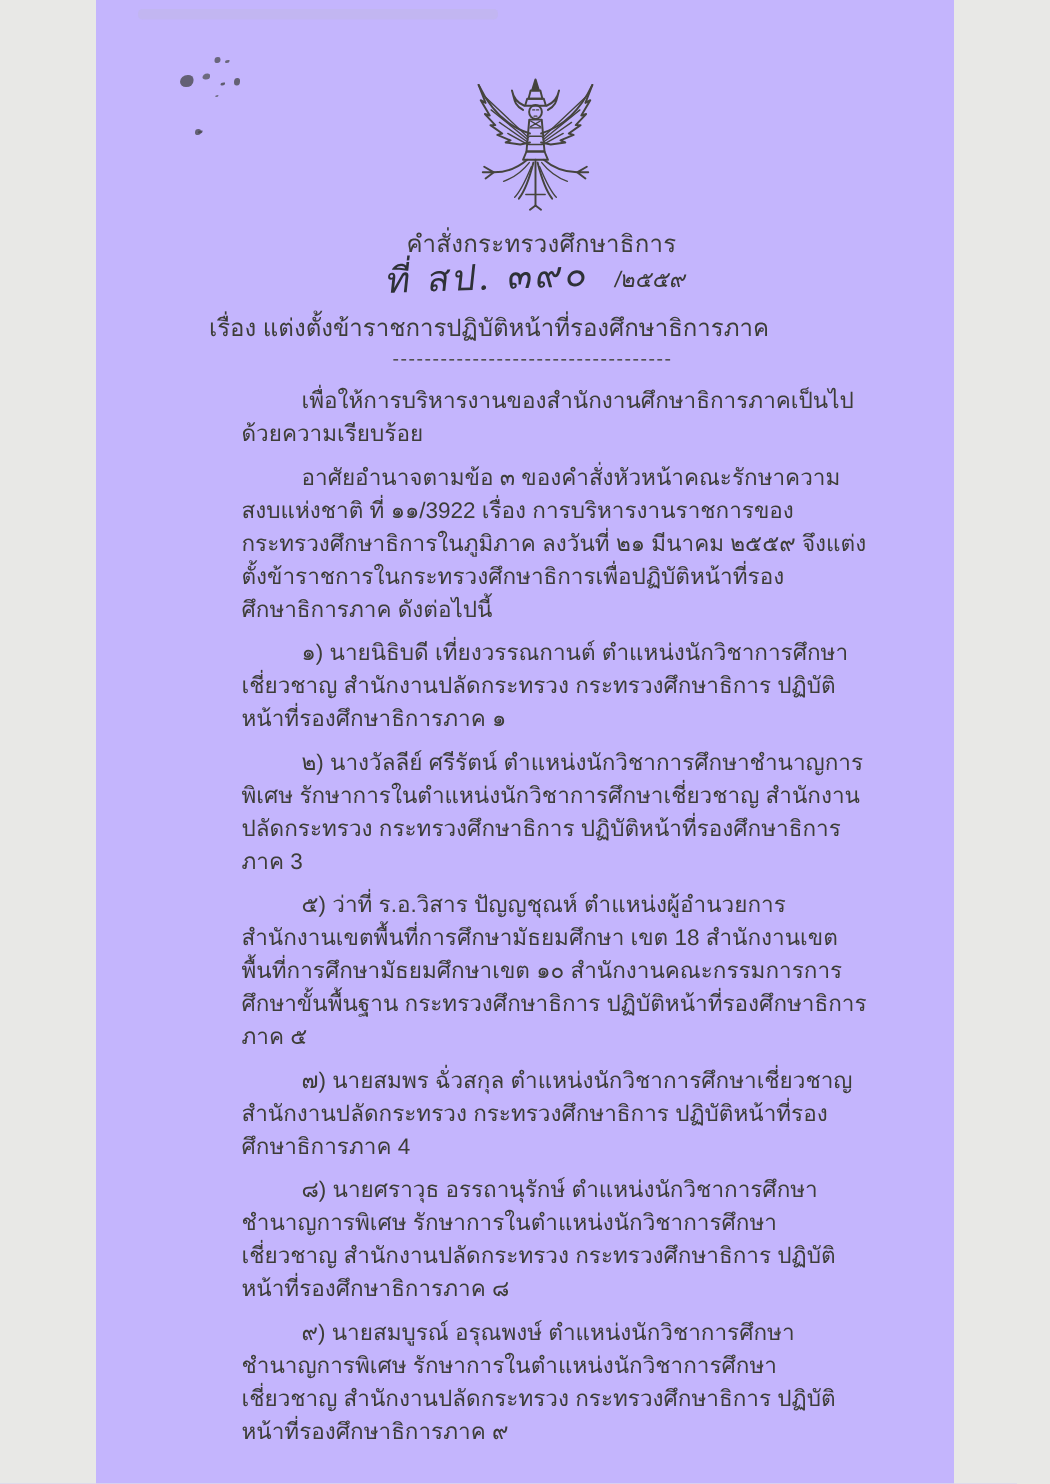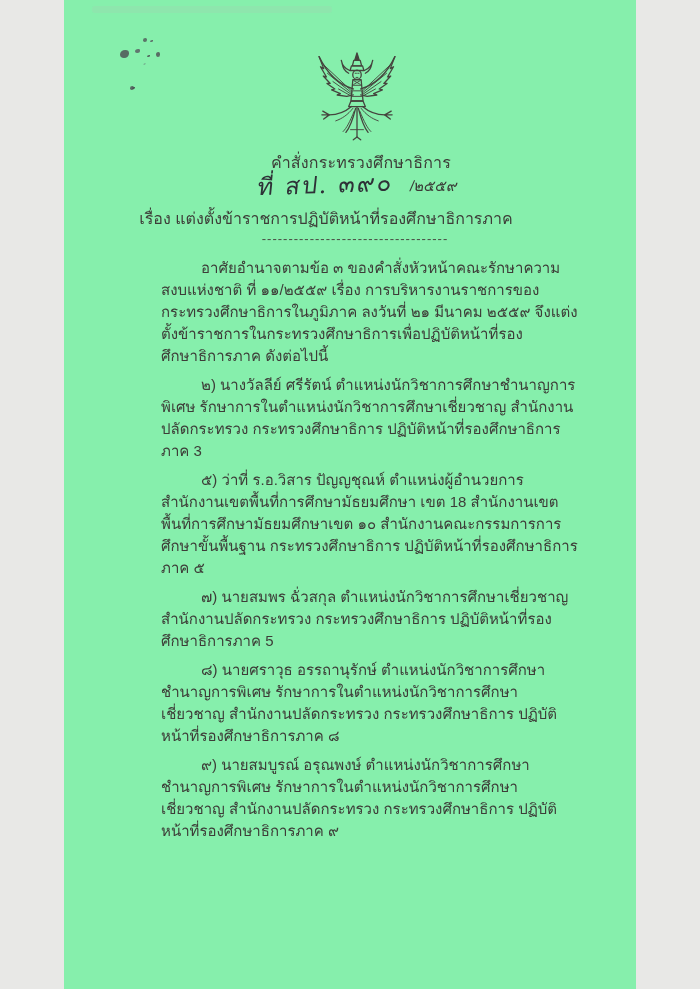--- a/index.html
+++ b/index.html
@@ -1,20 +1,20 @@
 <!DOCTYPE html>
 <html><head>
 <meta charset="utf-8">
 <style>
   html,body{margin:0;padding:0;background:#e8e8e6;}
   .page{
     position:relative;
     width:572px;height:989px;
     margin:0 auto;
-    background:#86efac;
+    background:#c4b5fd;
     overflow:hidden;
     font-family:"Liberation Sans", sans-serif;
     color:#3d3d38;
   }
   
   .smear{position:absolute;left:28px;top:6px;width:240px;height:7px;background:#b9b9b3;opacity:.16;border-radius:3px;}
   .speck{position:absolute;border-radius:60% 40% 55% 45%;background:#4c4c52;}
   .s1{left:56px;top:50px;width:9px;height:8px;opacity:.8;
       box-shadow:13px -3px 0 -2px #585860, 24px 2px 0 -3px #46464c,
                  9px 34px 0 -3px #3f3f45, 27px -13px 0 -3px #54545c,
@@ -117,22 +117,24 @@
   </div>
 
   <div class="doc-subject">
     <span class="subject-label">เรื่อง</span>
     <span class="subject-text">แต่งตั้งข้าราชการปฏิบัติหน้าที่รองศึกษาธิการภาค</span>
   </div>
 
   <div class="divider">-----------------------------------</div>
 
   <div class="body-text">
-    <p class="para">อาศัยอำนาจตามข้อ ๓ ของคำสั่งหัวหน้าคณะรักษาความสงบแห่งชาติ ที่ ๑๑/๒๕๕๙ เรื่อง การบริหารงานราชการของกระทรวงศึกษาธิการในภูมิภาค ลงวันที่ ๒๑ มีนาคม ๒๕๕๙ จึงแต่งตั้งข้าราชการในกระทรวงศึกษาธิการเพื่อปฏิบัติหน้าที่รองศึกษาธิการภาค ดังต่อไปนี้</p>
+    <p class="para">เพื่อให้การบริหารงานของสำนักงานศึกษาธิการภาคเป็นไปด้วยความเรียบร้อย</p>
+    <p class="para">อาศัยอำนาจตามข้อ ๓ ของคำสั่งหัวหน้าคณะรักษาความสงบแห่งชาติ ที่ ๑๑/3922 เรื่อง การบริหารงานราชการของกระทรวงศึกษาธิการในภูมิภาค ลงวันที่ ๒๑ มีนาคม ๒๕๕๙ จึงแต่งตั้งข้าราชการในกระทรวงศึกษาธิการเพื่อปฏิบัติหน้าที่รองศึกษาธิการภาค ดังต่อไปนี้</p>
+    <p class="para">๑) นายนิธิบดี เที่ยงวรรณกานต์ ตำแหน่งนักวิชาการศึกษาเชี่ยวชาญ สำนักงานปลัดกระทรวง กระทรวงศึกษาธิการ ปฏิบัติหน้าที่รองศึกษาธิการภาค ๑</p>
     <p class="para">๒) นางวัลลีย์ ศรีรัตน์ ตำแหน่งนักวิชาการศึกษาชำนาญการพิเศษ รักษาการในตำแหน่งนักวิชาการศึกษาเชี่ยวชาญ สำนักงานปลัดกระทรวง กระทรวงศึกษาธิการ ปฏิบัติหน้าที่รองศึกษาธิการภาค 3</p>
     <p class="para">๕) ว่าที่ ร.อ.วิสาร ปัญญชุณห์ ตำแหน่งผู้อำนวยการสำนักงานเขตพื้นที่การศึกษามัธยมศึกษา เขต 18 สำนักงานเขตพื้นที่การศึกษามัธยมศึกษาเขต ๑๐ สำนักงานคณะกรรมการการศึกษาขั้นพื้นฐาน กระทรวงศึกษาธิการ ปฏิบัติหน้าที่รองศึกษาธิการ ภาค ๕</p>
-    <p class="para">๗) นายสมพร ฉั่วสกุล ตำแหน่งนักวิชาการศึกษาเชี่ยวชาญ สำนักงานปลัดกระทรวง กระทรวงศึกษาธิการ ปฏิบัติหน้าที่รองศึกษาธิการภาค 5</p>
+    <p class="para">๗) นายสมพร ฉั่วสกุล ตำแหน่งนักวิชาการศึกษาเชี่ยวชาญ สำนักงานปลัดกระทรวง กระทรวงศึกษาธิการ ปฏิบัติหน้าที่รองศึกษาธิการภาค 4</p>
     <p class="para">๘) นายศราวุธ อรรถานุรักษ์ ตำแหน่งนักวิชาการศึกษาชำนาญการพิเศษ รักษาการในตำแหน่งนักวิชาการศึกษาเชี่ยวชาญ สำนักงานปลัดกระทรวง กระทรวงศึกษาธิการ ปฏิบัติหน้าที่รองศึกษาธิการภาค ๘</p>
     <p class="para">๙) นายสมบูรณ์ อรุณพงษ์ ตำแหน่งนักวิชาการศึกษาชำนาญการพิเศษ รักษาการในตำแหน่งนักวิชาการศึกษาเชี่ยวชาญ สำนักงานปลัดกระทรวง กระทรวงศึกษาธิการ ปฏิบัติหน้าที่รองศึกษาธิการภาค ๙</p>
 
   </div>
 
 </div>
 
 </body></html>

